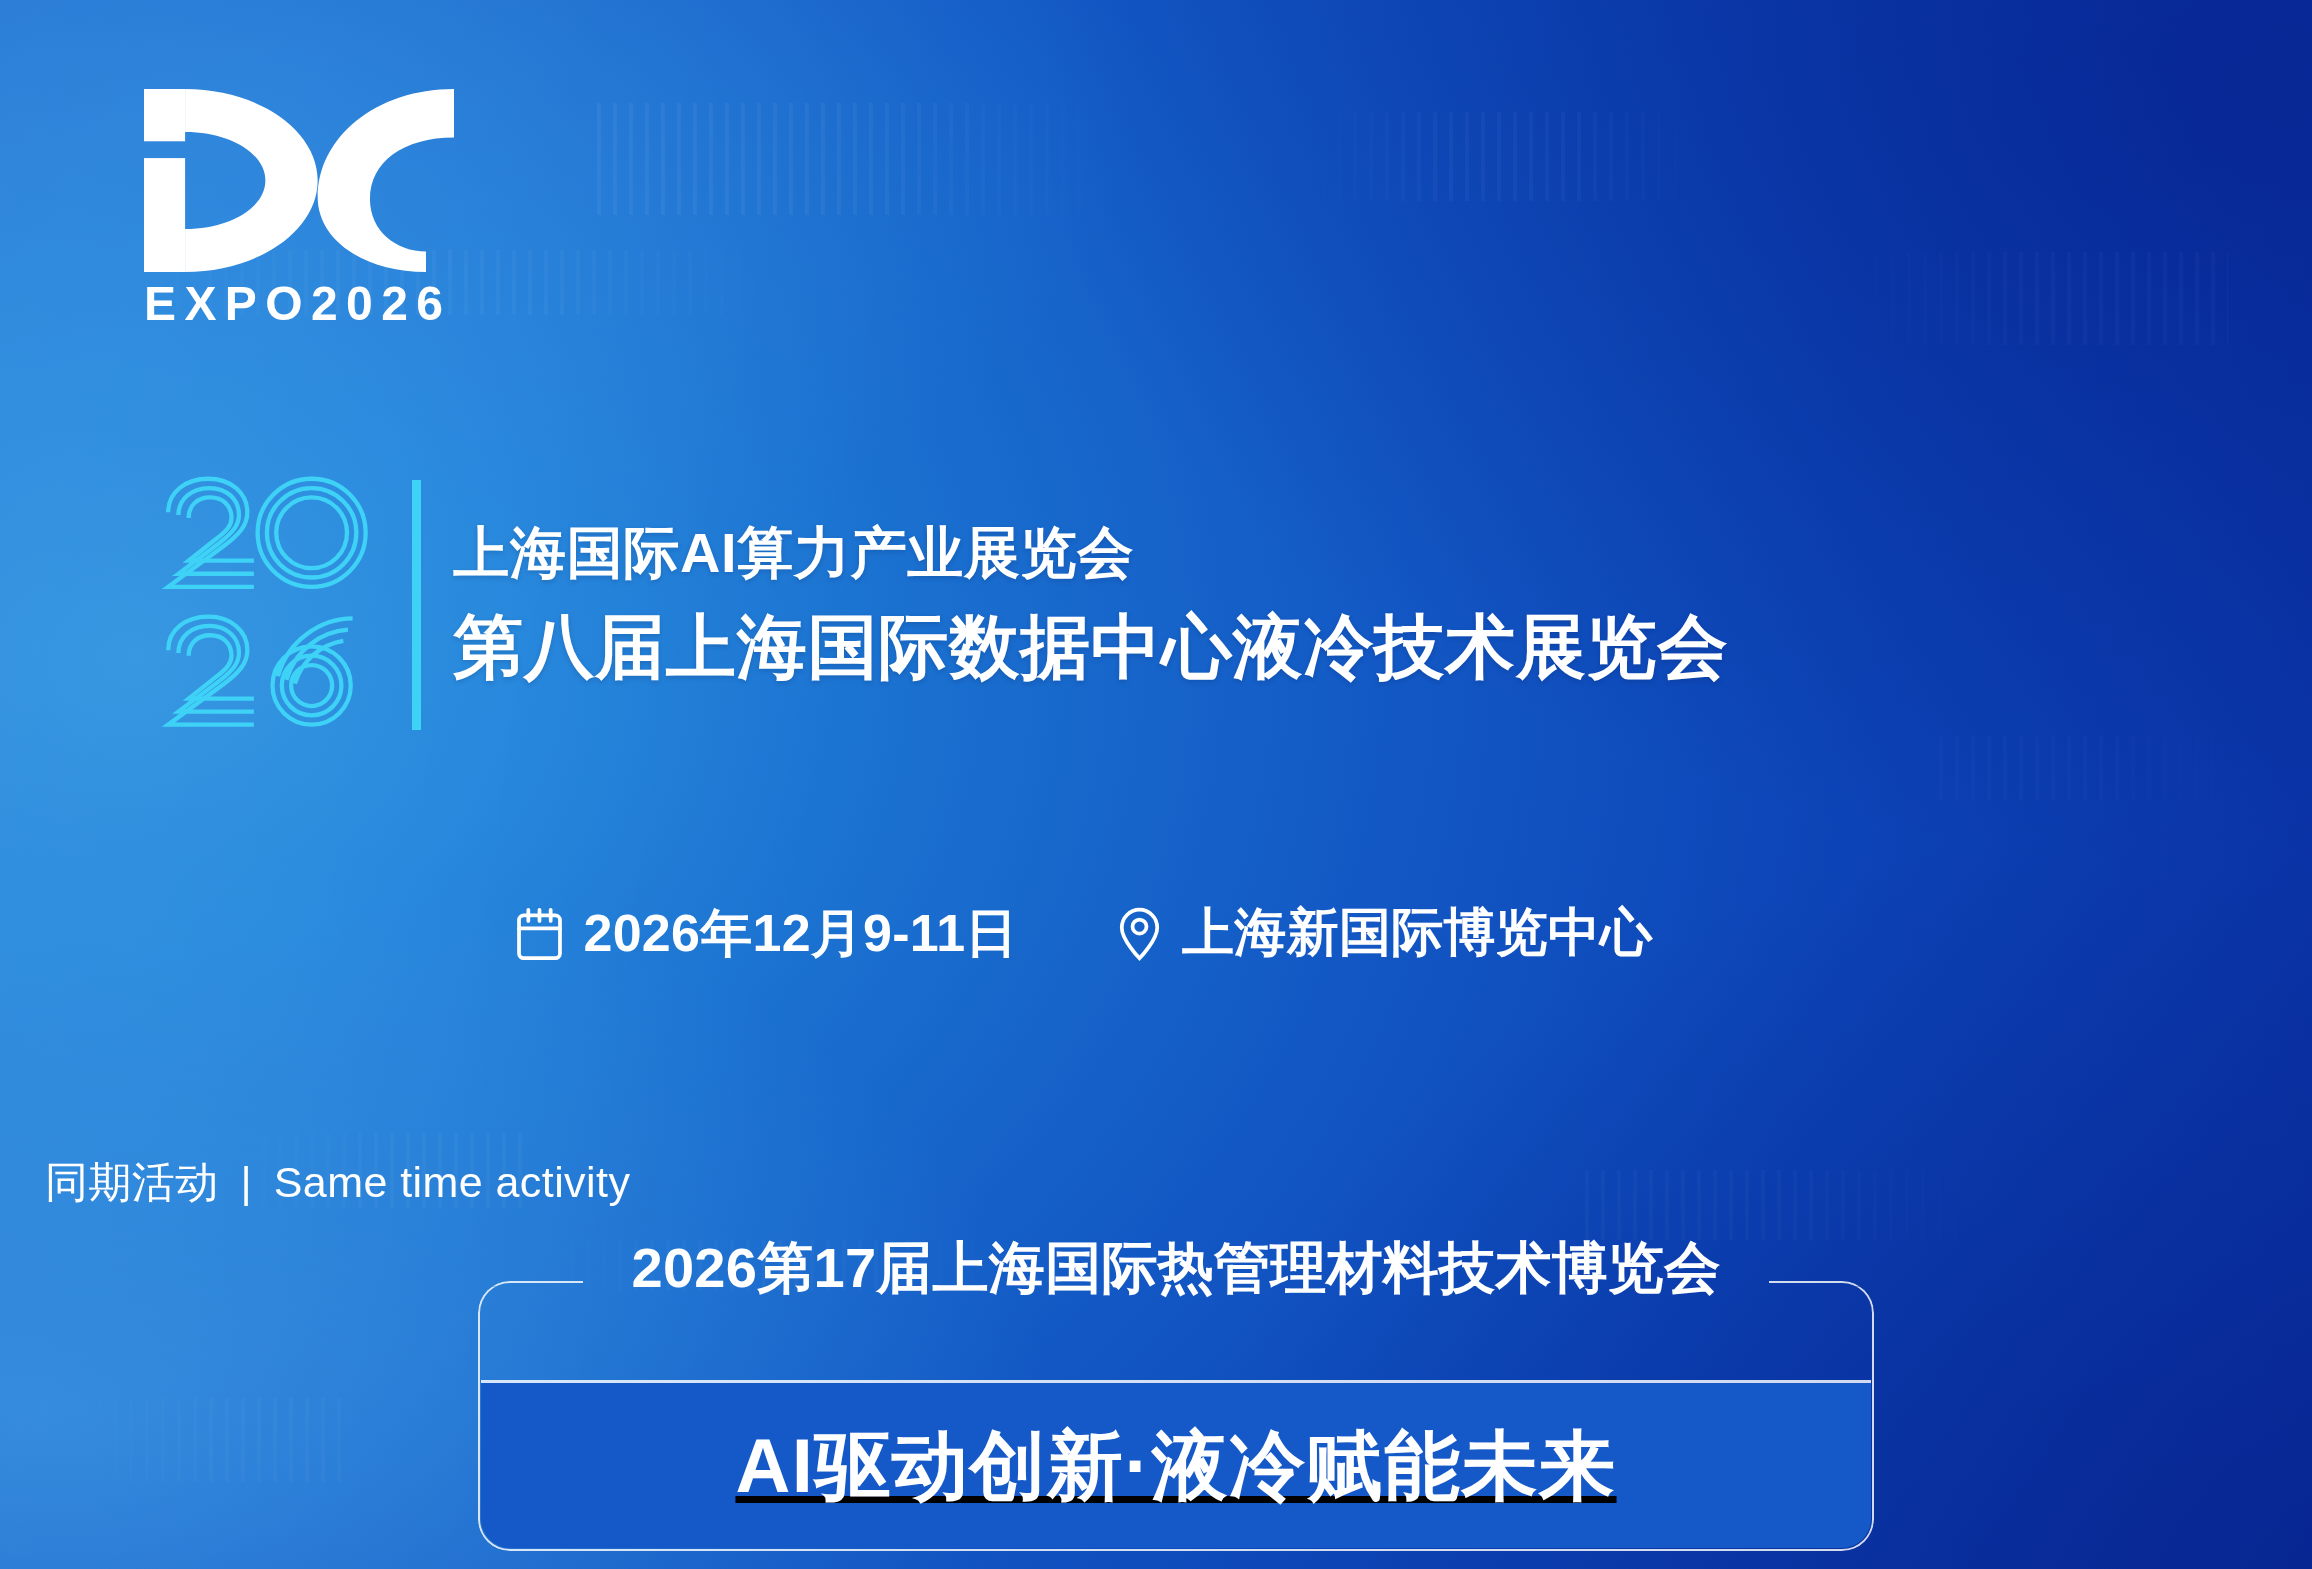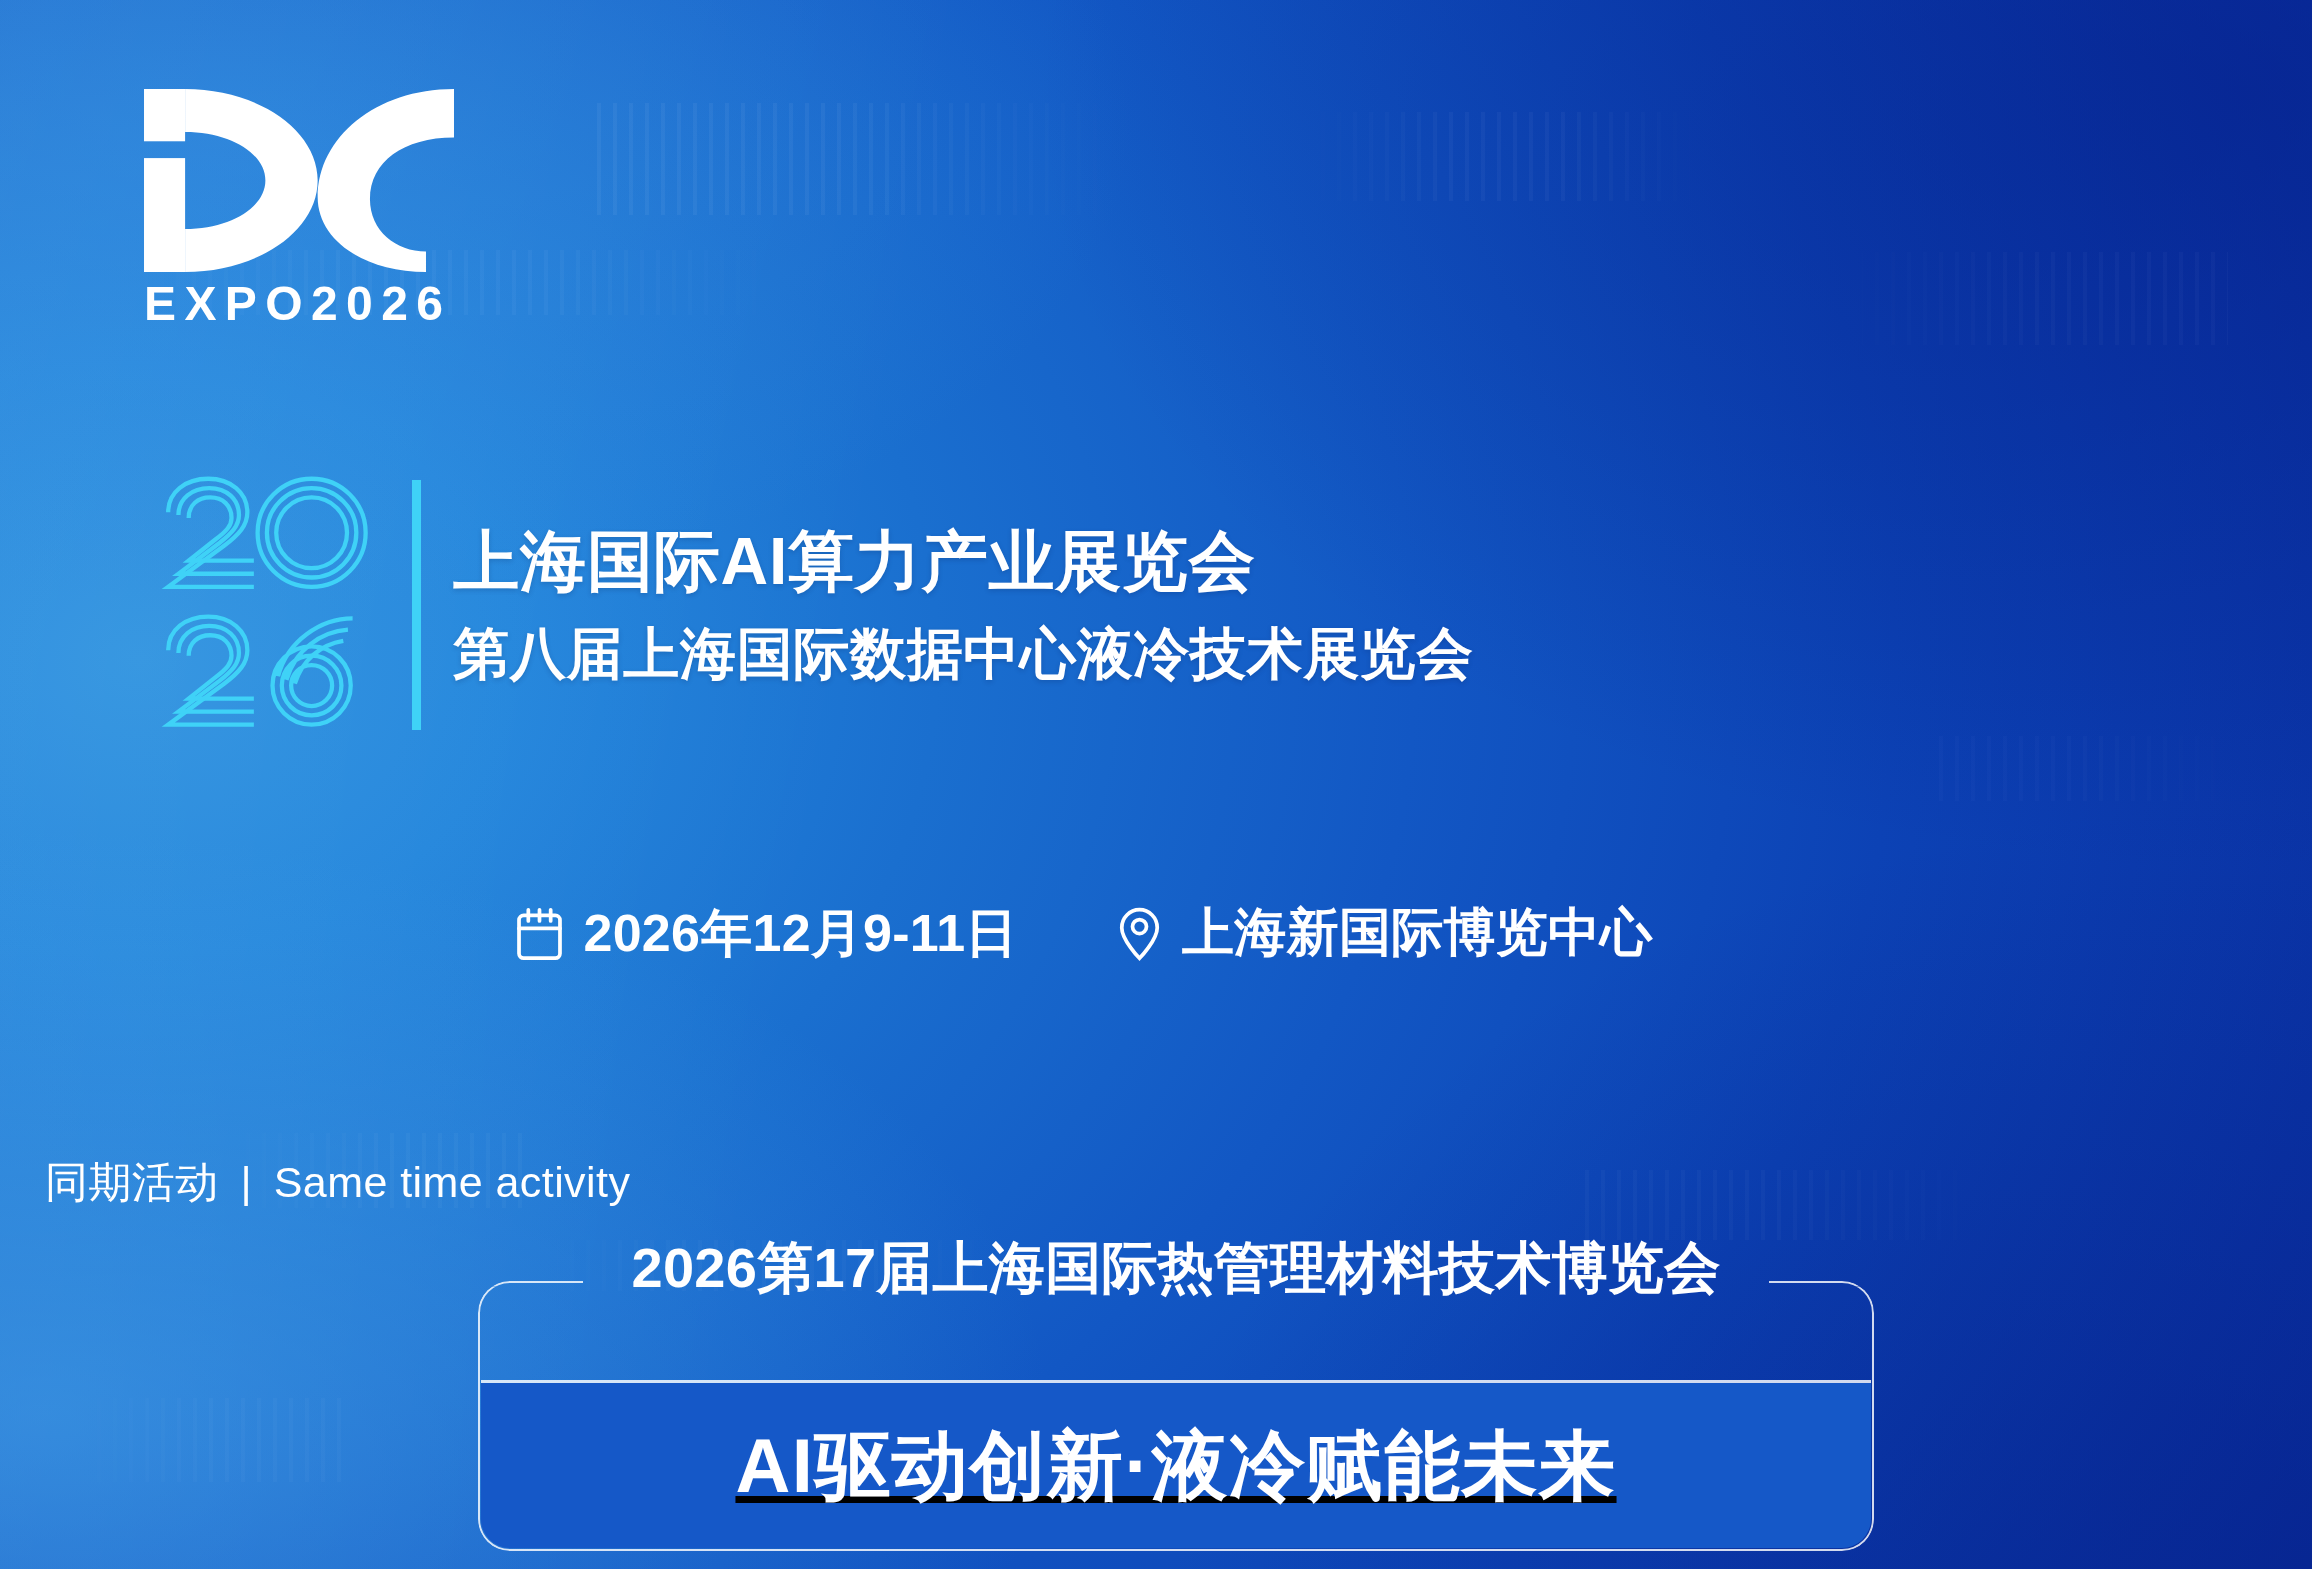--- a/index.html
+++ b/index.html
@@ -77,22 +77,22 @@
   }
   #title-lines{ flex:1 1 auto; }
   .title-line{
     color:#ffffff;
     font-weight:700;
     line-height:1.22;
     white-space:nowrap;
     letter-spacing:.012em;
     text-shadow:0 1.9px 5.6px rgba(0,20,70,.18);
   }
-  #title-line-1{ font-size:66px; }
-  #title-line-2{ font-size:56px; margin-top:18px; }
+  #title-line-1{ font-size:56px; }
+  #title-line-2{ font-size:70px; margin-top:18px; }
 
   
   #meta-row{
     position:absolute; left:516px; top:906px;
     display:flex; align-items:center;
     color:#fff;
   }
   .meta-item{ display:flex; white-space:nowrap; }
   .meta-icon{ flex:0 0 auto; display:block; }
   .meta-text{

